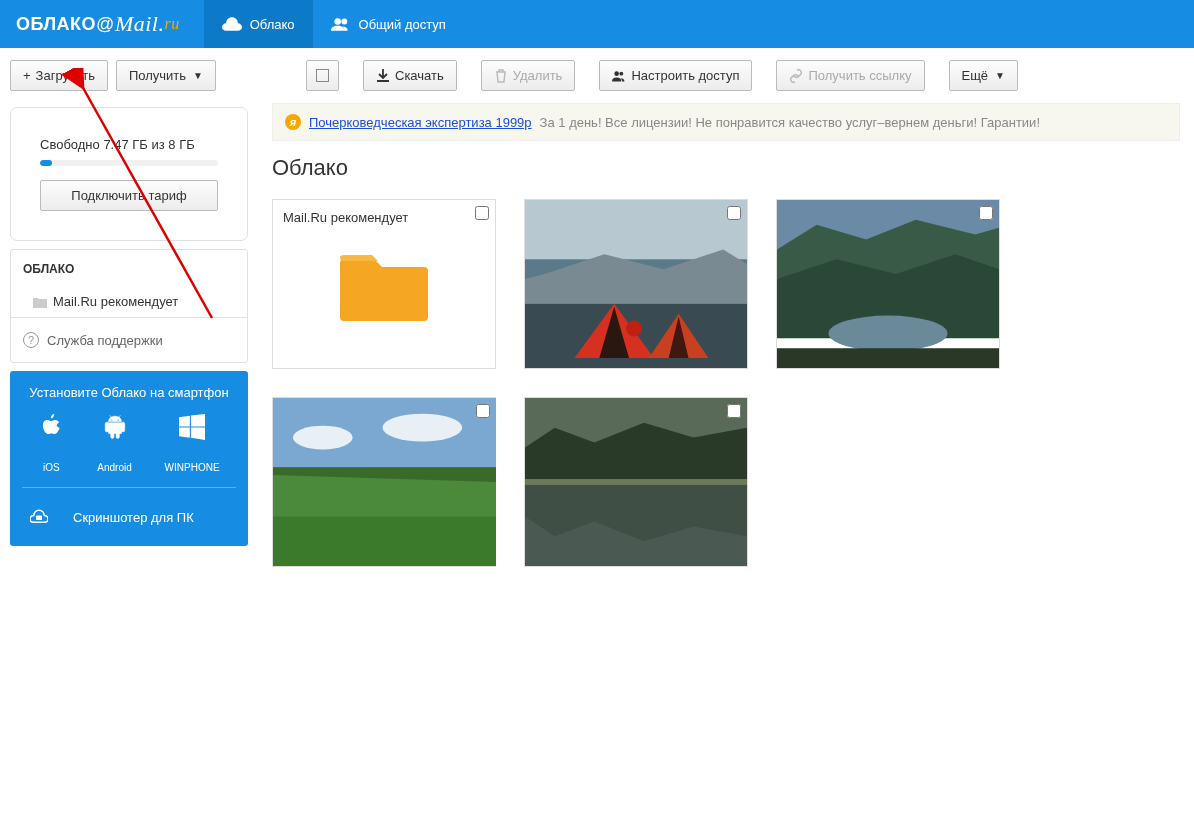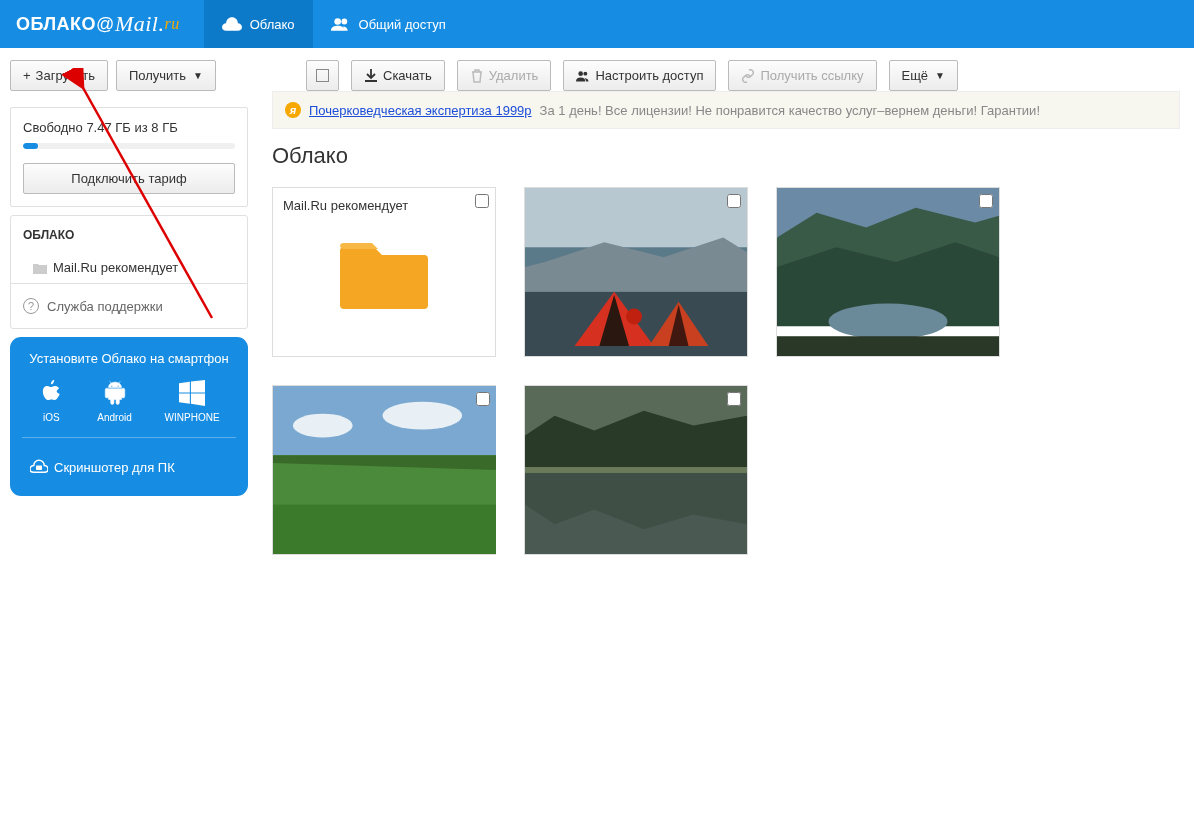--- a/index.html
+++ b/index.html
@@ -14,43 +14,43 @@
 .nav-tab.active { background: #0d79c9; }
 .nav-tab svg { width: 20px; height: 16px; fill: #fff; }
 
 .container { display: flex; }
 .sidebar { width: 258px; padding: 12px 10px 0 10px; }
 .sb-buttons { display: flex; gap: 8px; margin-bottom: 16px; }
 .btn { background: linear-gradient(#fdfdfd, #ececec); border: 1px solid #bbb; border-radius: 2px; padding: 7px 12px; font-size: 13px; cursor: pointer; display: inline-flex; align-items: center; gap: 5px; color: #333; }
 .btn-disabled { color: #aaa; }
 .btn .caret { font-size: 10px; margin-left: 2px; }
 
-.storage-box { border: 1px solid #e0e0e0; border-radius: 2px; padding: 12px; margin-bottom: 8px; }
+.storage-box { border: 1px solid #e0e0e0; border-radius: 7px; padding: 29px; margin-bottom: 8px; }
 .storage-text { font-size: 13px; margin-bottom: 8px; }
 .storage-bar { width: 100%; height: 6px; background: #f0f0f0; border-radius: 3px; margin-bottom: 14px; overflow: hidden; }
 .storage-fill { width: 7%; height: 100%; background: #168de2; border-radius: 3px; }
 .btn-wide { width: 100%; justify-content: center; }
 
 .nav-box { border: 1px solid #e0e0e0; border-radius: 3px; margin-bottom: 8px; }
 .nav-section-title { padding: 12px 12px 10px; font-size: 12px; font-weight: bold; color: #333; display: flex; justify-content: space-between; align-items: center; }
 .nav-item { padding: 8px 12px 8px 22px; font-size: 13px; display: flex; align-items: center; gap: 6px; cursor: pointer; }
 .nav-item svg { width: 14px; height: 12px; fill: #ccc; }
 .blue-dot { width: 8px; height: 8px; background: #168de2; border-radius: 50%; }
 .support { padding: 14px 12px; display: flex; align-items: center; gap: 8px; color: #666; font-size: 13px; cursor: pointer; border-top: 1px solid #e0e0e0; }
 
-.promo-box { background: #168de2; color: #fff; border-radius: 11px; padding: 14px 12px; }
+.promo-box { background: #168de2; color: #fff; border-radius: 3px; padding: 14px 12px; }
 .promo-title { font-size: 13px; text-align: center; margin-bottom: 14px; }
 .promo-platforms { display: flex; justify-content: space-around; margin-bottom: 14px; padding-bottom: 14px; border-bottom: 1px solid rgba(255,255,255,0.3); }
-.platform { display: flex; flex-direction: column; align-items: center; gap: 6px; font-size: 10px; cursor: pointer; }
+.platform { display: flex; flex-direction: column; align-items: center; gap: 22px; font-size: 10px; cursor: pointer; }
 .platform svg { width: 26px; height: 26px; fill: #fff; }
-.promo-link { display: flex; align-items: center; gap: 6px; padding: 6px 8px; font-size: 13px; cursor: pointer; }
+.promo-link { display: flex; align-items: center; gap: 25px; padding: 6px 8px; font-size: 13px; cursor: pointer; }
 .promo-link svg { width: 18px; height: 18px; fill: #fff; }
 
 .main { flex: 1; padding: 12px 14px; }
-.toolbar { display: flex; gap: 12px; margin-bottom: 0; padding-left: 34px; }
+.toolbar { display: flex; gap: 24px; margin-bottom: 12px; padding-left: 34px; }
 .toolbar .btn svg { width: 14px; height: 14px; }
 
 .ad-bar { background: #f7f7f0; border: 1px solid #eee; padding: 10px 12px; margin-bottom: 14px; display: flex; align-items: center; gap: 8px; font-size: 13px; }
 .ad-bar a { color: #1d4ed8; text-decoration: underline; }
 .ad-rest { color: #888; }
 .ad-icon { width: 16px; height: 16px; background: #f7a800; border-radius: 50%; display: flex; align-items: center; justify-content: center; color: #fff; font-style: italic; font-size: 11px; font-weight: bold; }
 
 .page-title { font-size: 22px; font-weight: normal; color: #333; margin-bottom: 18px; }
 
 .grid { display: flex; flex-wrap: wrap; gap: 28px; }

